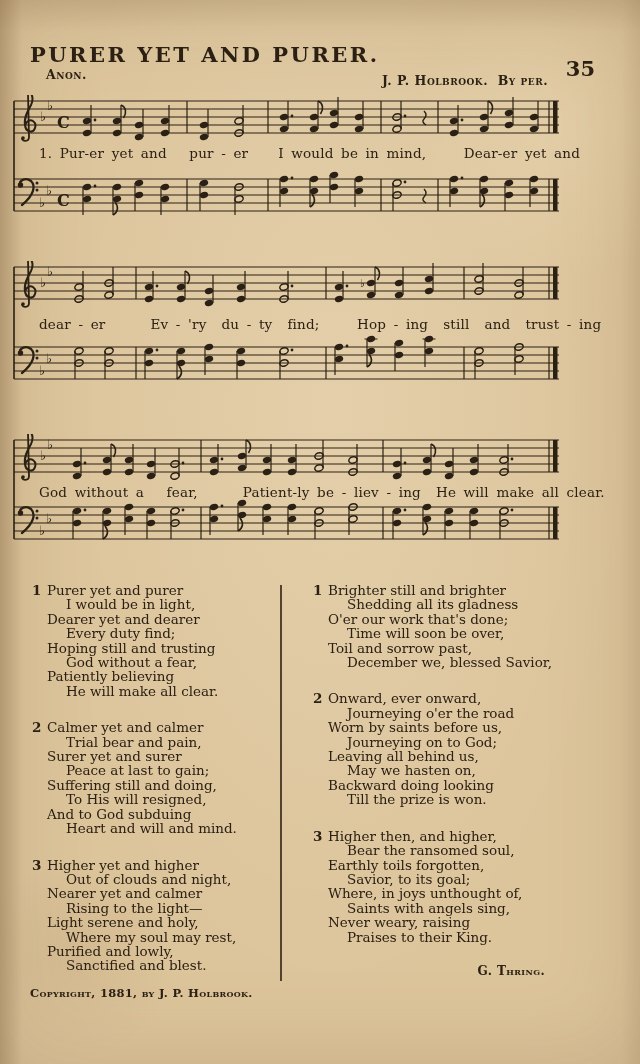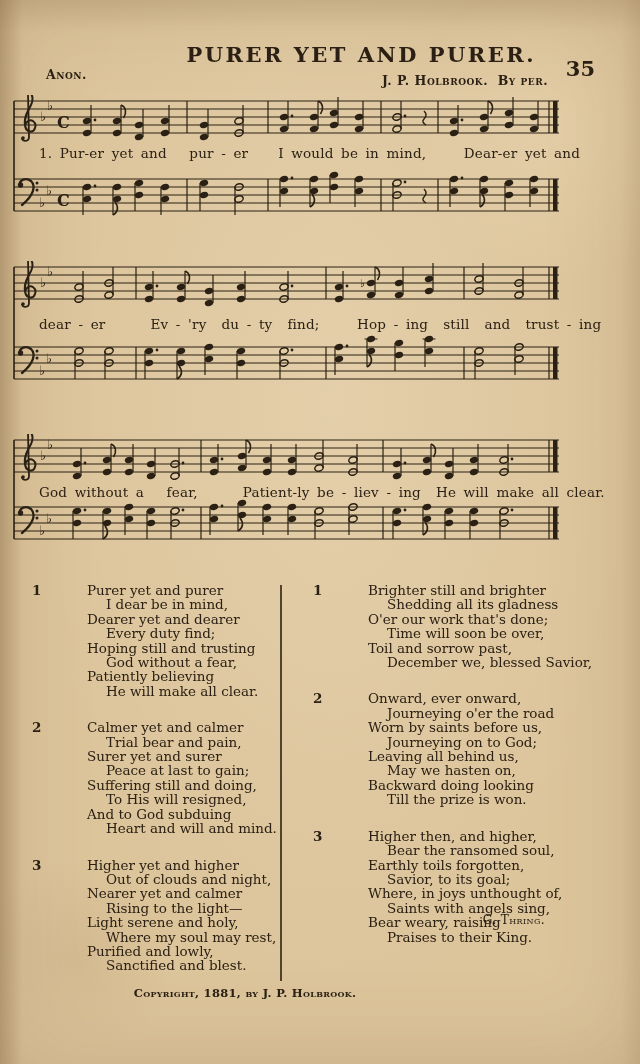--- a/index.html
+++ b/index.html
@@ -11,42 +11,42 @@
       radial-gradient(circle at 88% 12%, rgba(255,240,210,.18), transparent 14%),
       radial-gradient(ellipse at 52% 38%, rgba(255,246,224,.22), transparent 65%),
       linear-gradient(90deg, rgba(110,80,45,.30), rgba(110,80,45,0) 3.5%),
       linear-gradient(180deg, rgba(110,80,45,.14), rgba(110,80,45,0) 3%),
       linear-gradient(270deg, rgba(110,80,45,.10), rgba(110,80,45,0) 3%),
       #dcc49b;
     box-shadow: inset 0 0 90px rgba(120,88,50,.22);
   }
   .hdr-title{
     position:absolute;left:30px;top:42px;width:506px;margin:0;
-    text-align:right;font-size:21px;font-weight:bold;letter-spacing:2.5px;
+    text-align:left;font-size:21px;font-weight:bold;letter-spacing:2.5px;
   }
   .hdr-pgnum{position:absolute;right:45px;top:56px;font-size:21px;font-weight:bold;}
   .hdr-author{position:absolute;left:46px;top:67px;font-size:12.5px;font-weight:600;font-variant:small-caps;letter-spacing:.5px;}
   .hdr-composer{position:absolute;right:92px;top:73px;font-size:12.5px;font-weight:600;font-variant:small-caps;letter-spacing:.5px;white-space:pre;}
   .system{position:absolute;left:13px;width:547px;}
   .system svg{position:absolute;left:0;top:0;display:block;}
   .syslyrics{
     position:absolute;left:26px;right:0;height:16px;
     font-size:13.5px;letter-spacing:.2px;word-spacing:3px;white-space:pre;color:#2b2013;
   }
   .verses{position:absolute;top:583px;left:0;width:640px;height:420px;}
   .vcol{position:absolute;top:0;}
   .vcol.left{left:32px;width:246px;}
   .vcol.right{left:313px;width:280px;}
   .divider{position:absolute;left:280px;top:2px;width:1.5px;height:396px;background:#3a2c1a;opacity:.85;}
   .verse{position:relative;padding-left:15px;margin-bottom:22px;font-size:13.5px;line-height:14.4px;}
   .vnum{position:absolute;left:0;top:0;font-weight:600;}
-  .vline{white-space:nowrap;margin-left:40px;}
+  .vline{white-space:nowrap;}
   .vline:nth-of-type(even){padding-left:19px;}
-  .lyricist{position:absolute;right:95px;top:913px;font-size:12px;font-weight:400;font-variant:small-caps;letter-spacing:.4px;text-align:right;}
-  .copyright{position:absolute;left:30px;top:986px;width:430px;text-align:center;
+  .lyricist{position:absolute;right:95px;top:964px;font-size:12px;font-weight:700;font-variant:small-caps;letter-spacing:.4px;text-align:right;}
+  .copyright{position:absolute;left:30px;top:986px;width:430px;text-align:left;
     font-size:11.5px;font-weight:600;font-variant:small-caps;letter-spacing:.3px;}
 </style>
 </head>
 <body>
 
 <div class="page">
 
   <h1 class="hdr-title">PURER YET AND PURER.</h1>
   <div class="hdr-pgnum">35</div>
   <div class="hdr-author">Anon.</div>
@@ -475,21 +475,21 @@
         <circle cx="499" cy="76" r="1.4" fill="#2a2013"></circle>
       </svg>
     <div class="syslyrics" style="top:50px">God without a   fear,      Patient-ly be - liev - ing  He will make all clear.</div>
   </div>
 
   <div class="verses">
     <div class="vcol left">
         <div class="verse">
           <span class="vnum">1</span>
           <div class="vline">Purer yet and purer</div>
-          <div class="vline">I dear be in mind,</div>
+          <div class="vline">I would be in light,</div>
           <div class="vline">Dearer yet and dearer</div>
           <div class="vline">Every duty find;</div>
           <div class="vline">Hoping still and trusting</div>
           <div class="vline">God without a fear,</div>
           <div class="vline">Patiently believing</div>
           <div class="vline">He will make all clear.</div>
         </div>
         <div class="verse">
           <span class="vnum">2</span>
           <div class="vline">Calmer yet and calmer</div>
@@ -536,21 +536,21 @@
           <div class="vline">Till the prize is won.</div>
         </div>
         <div class="verse">
           <span class="vnum">3</span>
           <div class="vline">Higher then, and higher,</div>
           <div class="vline">Bear the ransomed soul,</div>
           <div class="vline">Earthly toils forgotten,</div>
           <div class="vline">Savior, to its goal;</div>
           <div class="vline">Where, in joys unthought of,</div>
           <div class="vline">Saints with angels sing,</div>
-          <div class="vline">Bear weary, raising</div>
+          <div class="vline">Never weary, raising</div>
           <div class="vline">Praises to their King.</div>
         </div>
       </div>
   </div>
 
   <div class="lyricist">G. Thring.</div>
   <div class="copyright">Copyright, 1881, by J. P. Holbrook.</div>
 
 </div>
 

